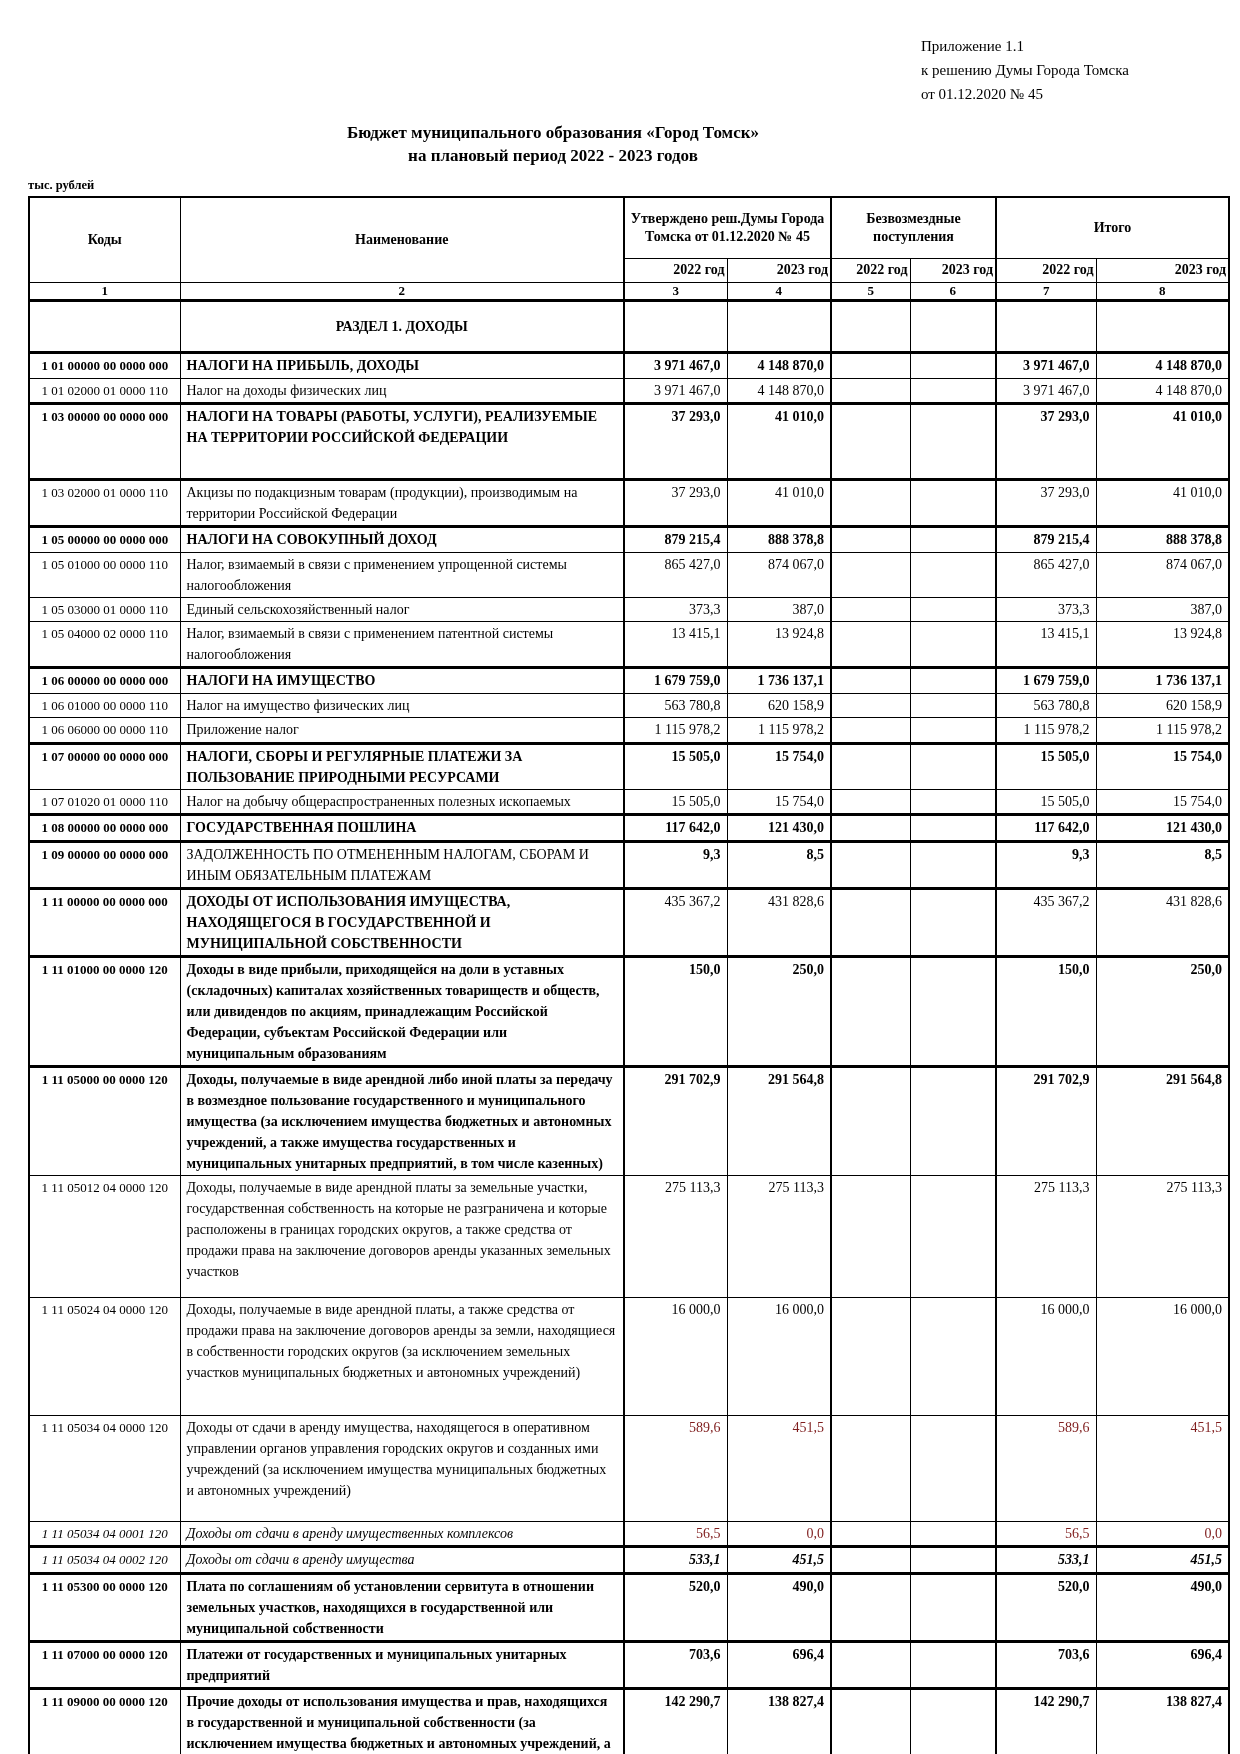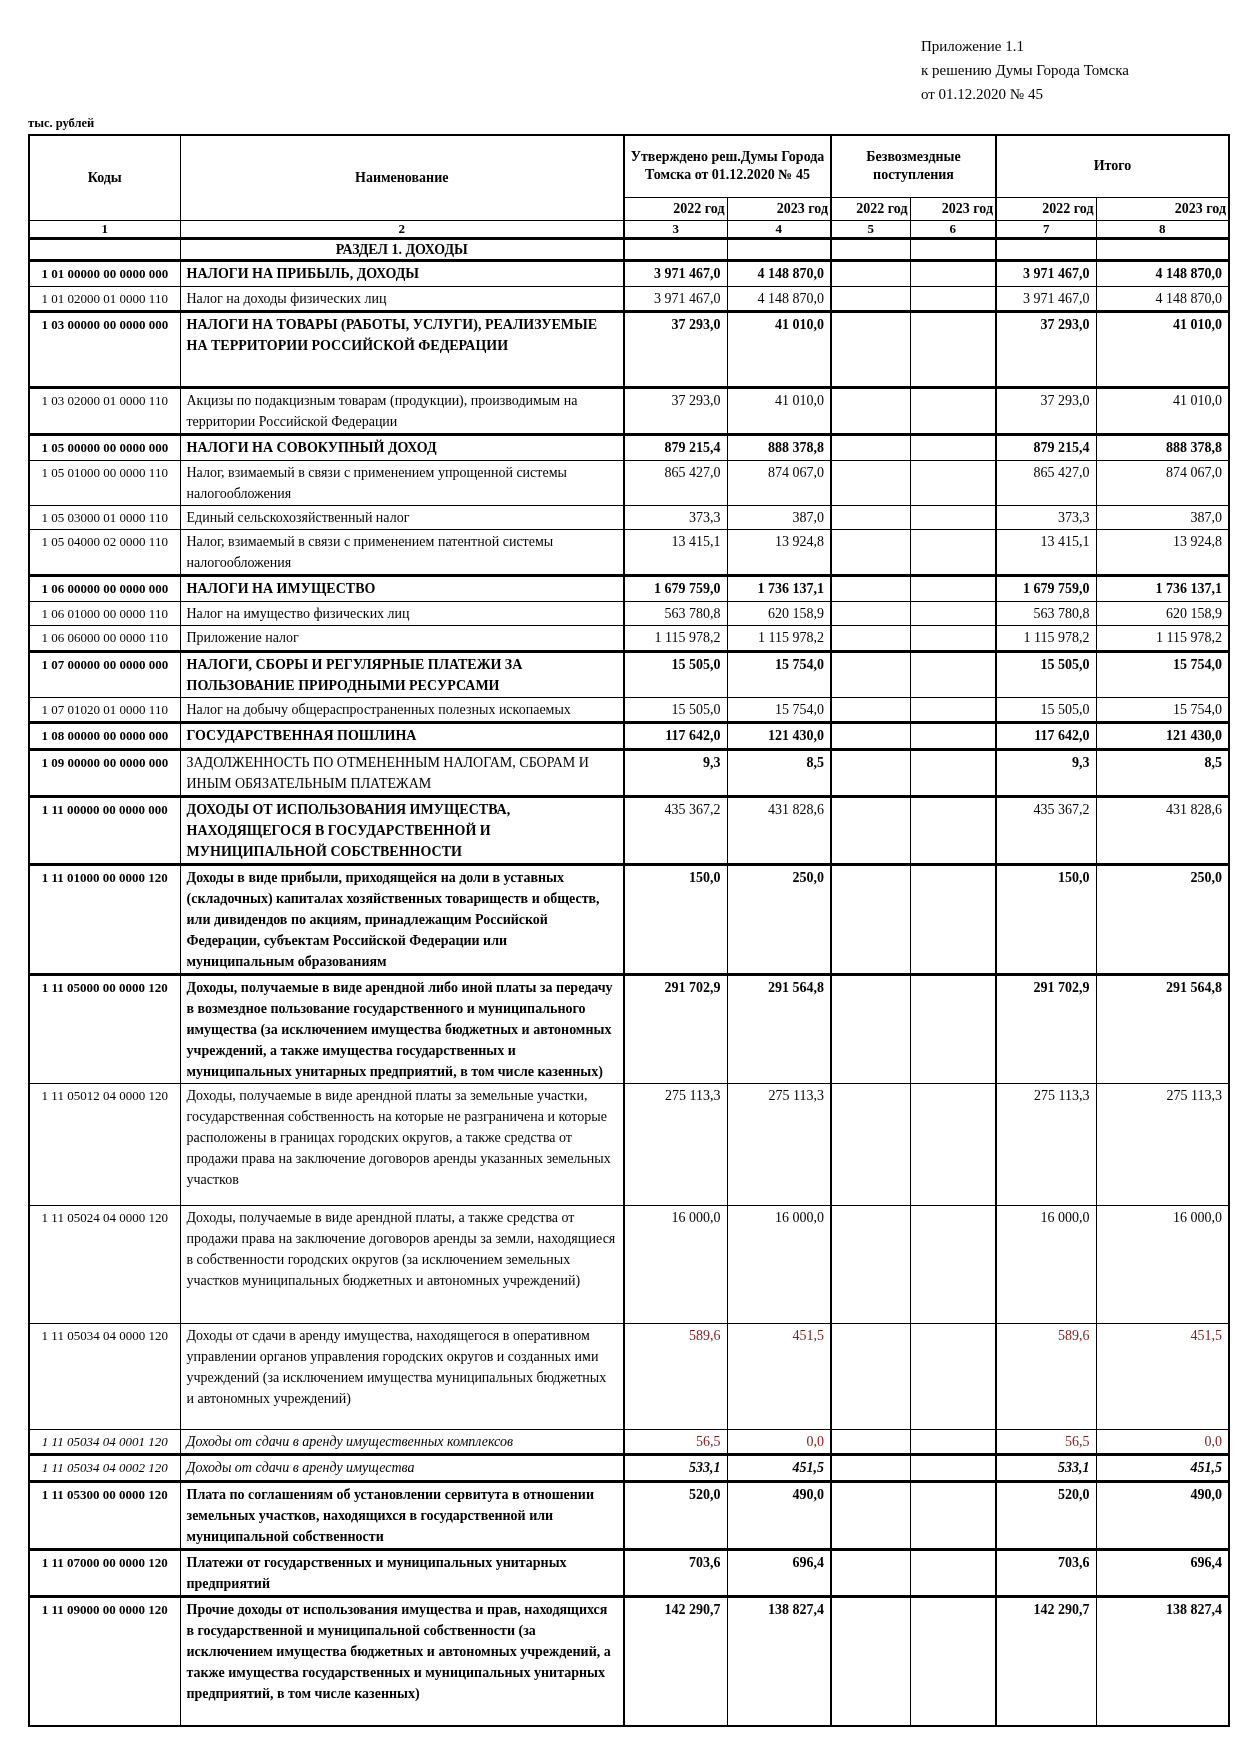--- a/index.html
+++ b/index.html
@@ -29,38 +29,42 @@
   
   tr.h1 th:nth-child(3), tr.h1 th:nth-child(4), tr.h1 th:nth-child(5) { border-left:2px solid #000; }
   tr.h2 th:nth-child(1), tr.h2 th:nth-child(3), tr.h2 th:nth-child(5) { border-left:2px solid #000; }
   tr.h3 th:nth-child(3), tr.h3 th:nth-child(5), tr.h3 th:nth-child(7) { border-left:2px solid #000; }
   tbody td:nth-child(3), tbody td:nth-child(5), tbody td:nth-child(7) { border-left:2px solid #000; }
 
   tbody td { font-size:14px; line-height:1.5; padding:1px 5px; }
   td.code { text-align:center; font-size:13px; padding:2px 1px; white-space:nowrap; }
   td.name { text-align:left; padding:1px 7px 1px 6px; }
   td.val  { text-align:right; white-space:nowrap; padding-right:6px; }
-  td.section-cell { text-align:center; font-weight:bold; font-size:14px; line-height:1.25; padding:1px; }
+  td.section-cell { text-align:center; font-weight:bold; font-size:14px; line-height:1.25; padding:16px; }
 
   .b { font-weight:bold; }
   .i { font-style:italic; }
   .l { color:#7f1d1d; font-weight:normal; }
   tr.tt > td { border-top:3px solid #000; }
 </style>
 </head>
 <body>
 
 <div class="page">
 
   <div class="annot">
     <div>Приложение 1.1</div>
     <div>к решению Думы Города Томска</div>
     <div>от 01.12.2020 № 45</div>
   </div>
 
+  <div class="title">
+    <div>Бюджет муниципального образования «Город Томск»</div>
+    <div>на плановый период 2022 - 2023 годов</div>
+  </div>
 
   <div class="units">тыс. рублей</div>
 
   <table class="budget">
     <colgroup>
       <col style="width:151px">
         <col style="width:444px">
       <col style="width:103px">
         <col style="width:104px">
       <col style="width:79px">

